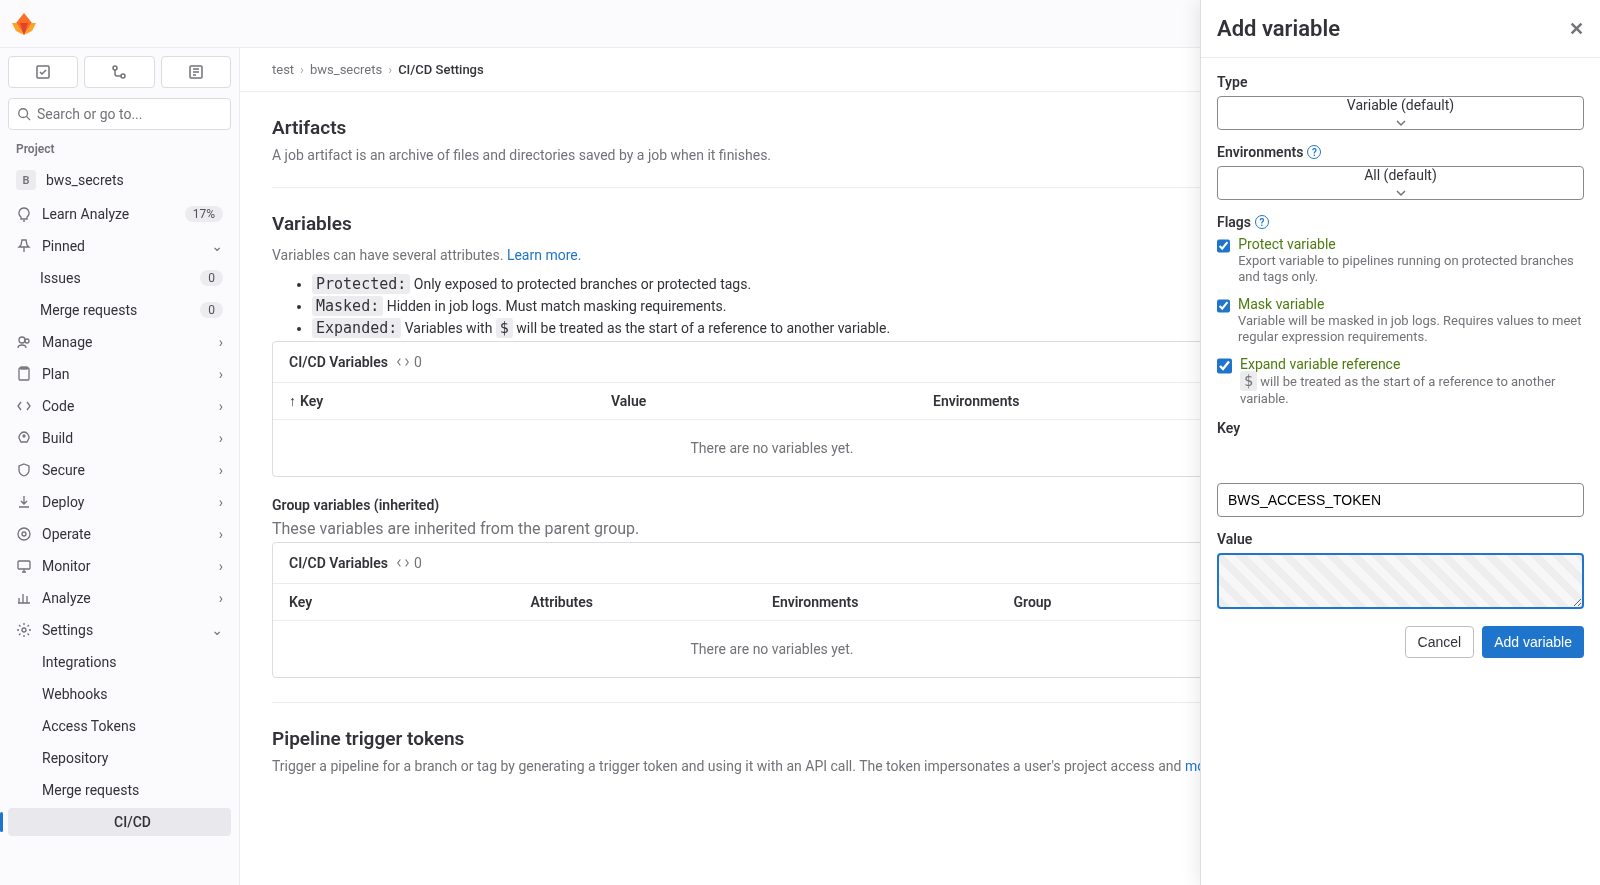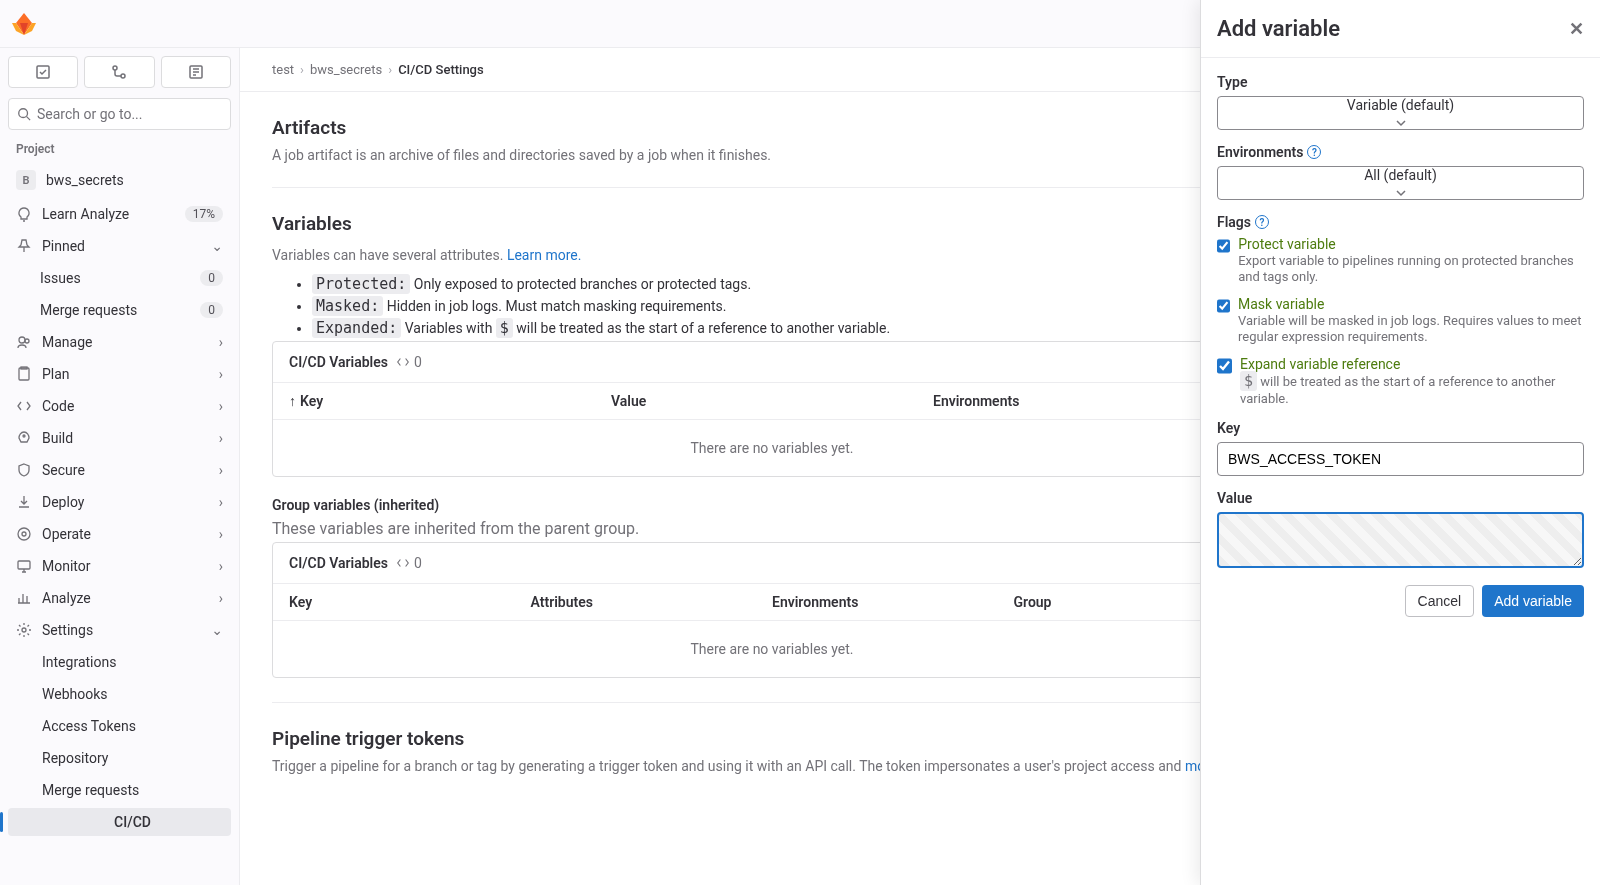--- a/index.html
+++ b/index.html
@@ -66,21 +66,21 @@
 
 .drawer { position: fixed; right: 0; top: 0; bottom: 0; width: 400px; background: #fff; border-left: 1px solid #dcdcde; box-shadow: -4px 0 16px rgba(0,0,0,0.08); padding: 16px; overflow-y: auto; z-index: 50;}
 .drawer h2 { font-size: 22px; font-weight: 600; margin-bottom: 16px; display:flex; justify-content:space-between; align-items:center;}
 .drawer .close { cursor: pointer; color: #737278; font-size: 18px; }
 .drawer hr { border: none; border-top: 1px solid #ececef; margin: 8px -16px 16px;}
 .field { margin-bottom: 14px; }
 .field label { font-weight: 600; font-size: 14px; display: block; margin-bottom: 6px; display:flex; align-items:center; gap:4px;}
 .field label .help { width:14px; height:14px; border:1px solid #1f75cb; border-radius:50%; display:inline-flex; align-items:center; justify-content:center; font-size:10px; color:#1f75cb;}
 .select { width: 100%; height: 34px; border: 1px solid #89888d; border-radius: 4px; padding: 0 10px; background: #fff; display:flex; align-items:center; justify-content:space-between; cursor:pointer; color:#333238;flex-direction:column;}
 .select svg { width: 12px; height:12px; color:#737278;}
-.input { width: 100%; height: 34px; border: 1px solid #89888d; border-radius: 4px; padding: 0 10px; font-size: 14px; outline: none;}
+.input { width: 100%; height: 34px; border: 1px solid #89888d; border-radius: 4px; padding: 0 10px; font-size: 14px; outline: none; margin-top: 41px;}
 .textarea { width: 100%; height: 56px; border: 2px solid #1f75cb; border-radius: 4px; padding: 6px 10px; font-size: 14px; outline: none; resize: vertical; background: repeating-linear-gradient(45deg, #eee, #eee 8px, #f7f7f7 8px, #f7f7f7 16px);}
 .check-row { display: flex; gap: 8px; margin-bottom: 12px; }
 .check-row input { width: 16px; height: 16px; margin-top: 2px; accent-color: #1f75cb; cursor:pointer;}
 .check-row .txt strong { font-size: 14px; font-weight: 400; color: #4d7c0f; display:block;}
 .check-row .txt span { font-size: 13px; color: #737278;}
 .drawer-actions { display: flex; justify-content: flex-end; gap: 8px; margin-top: 8px;}
 .btn { height: 32px; padding: 0 12px; border-radius: 4px; font-size: 14px; cursor: pointer; border: none; }
 .btn.secondary { background: #fff; border: 1px solid #bfbfc3; color: #333238;}
 .btn.primary { background: #1f75cb; color: #fff; }
 </style>

